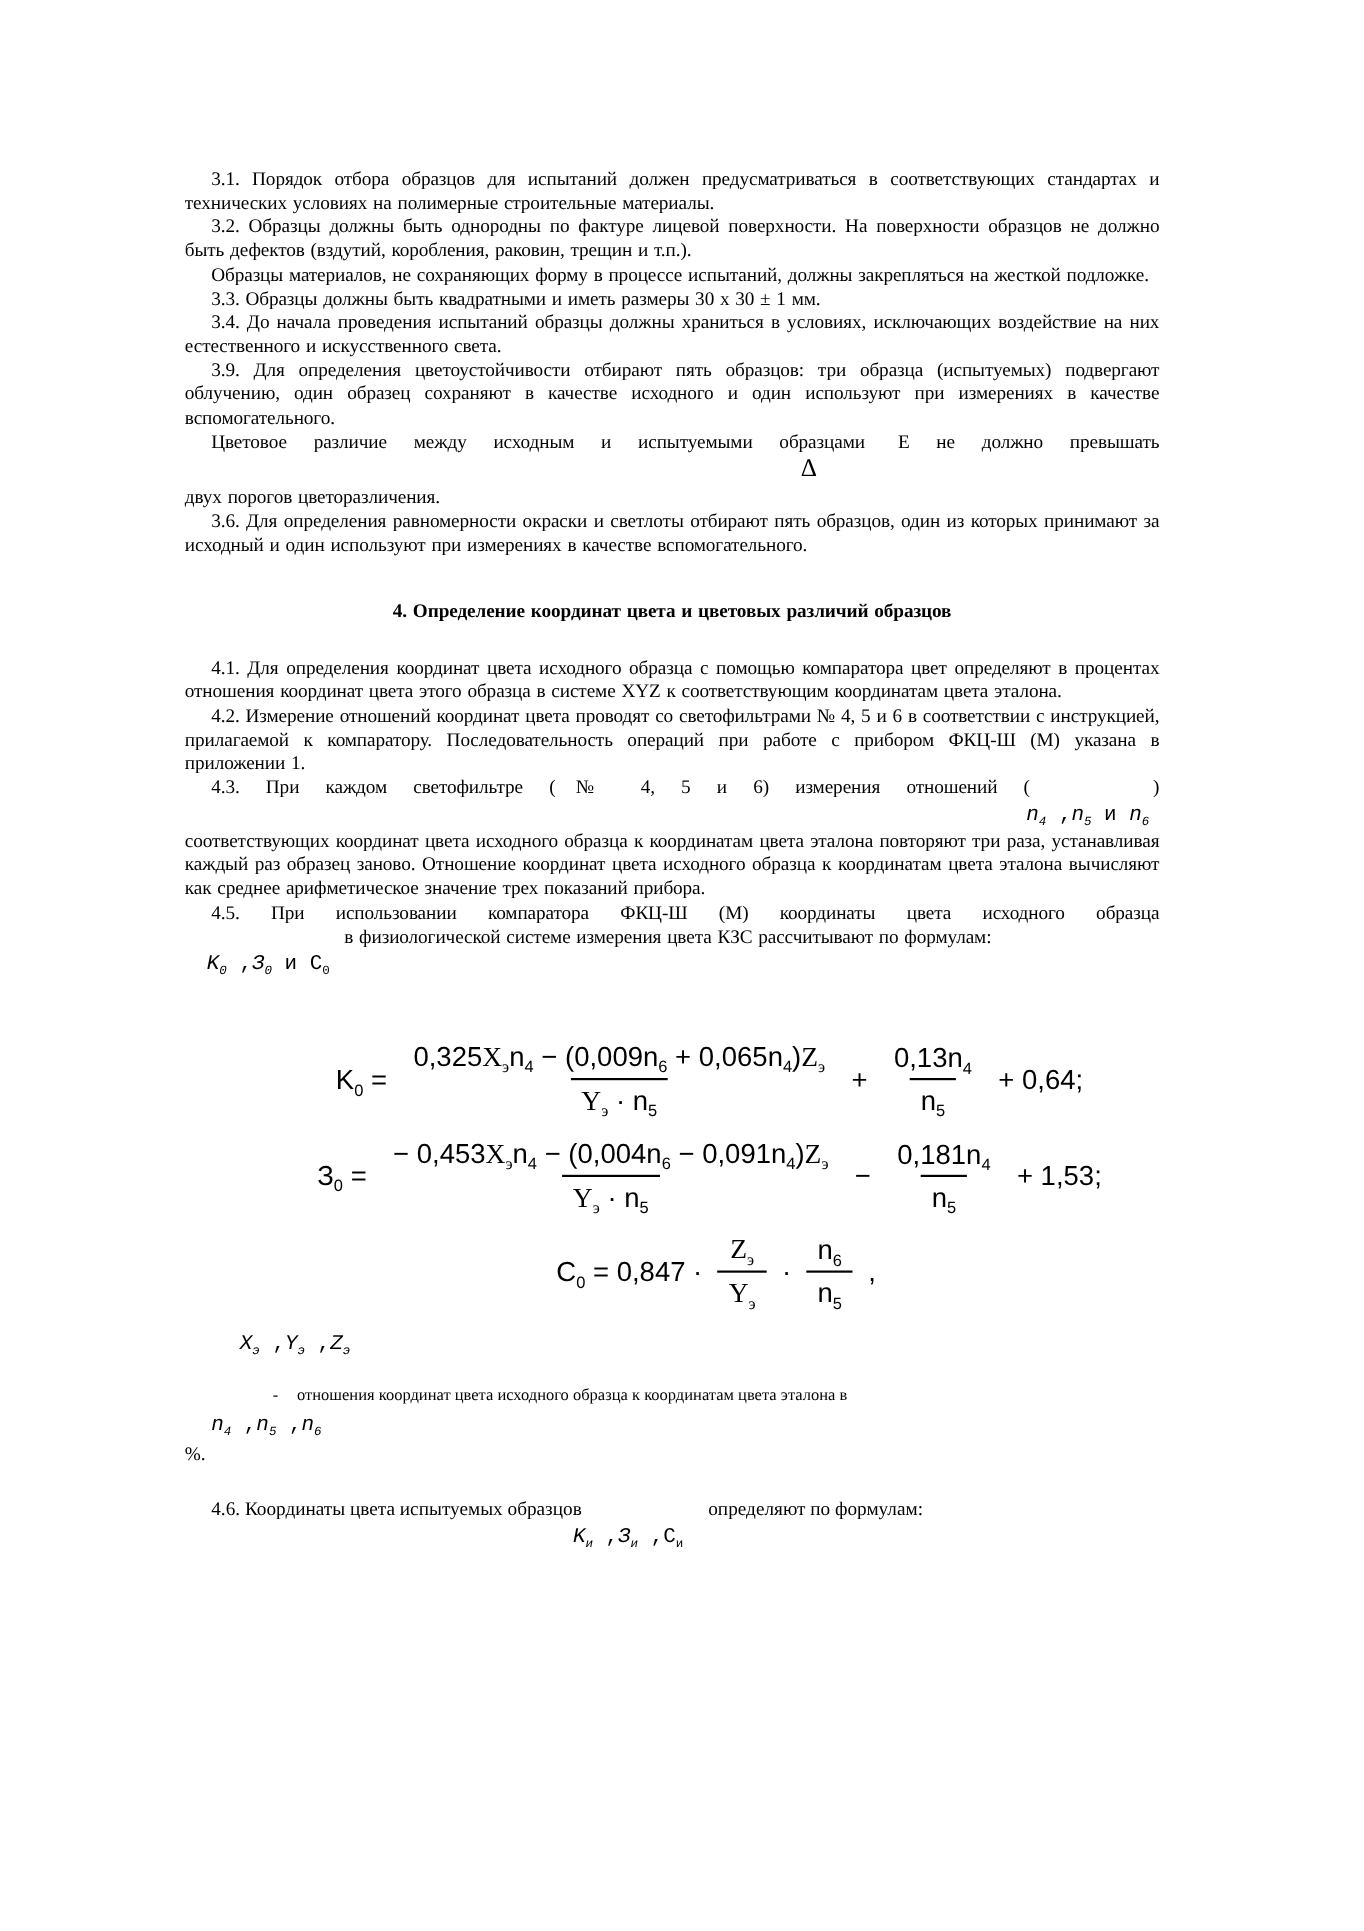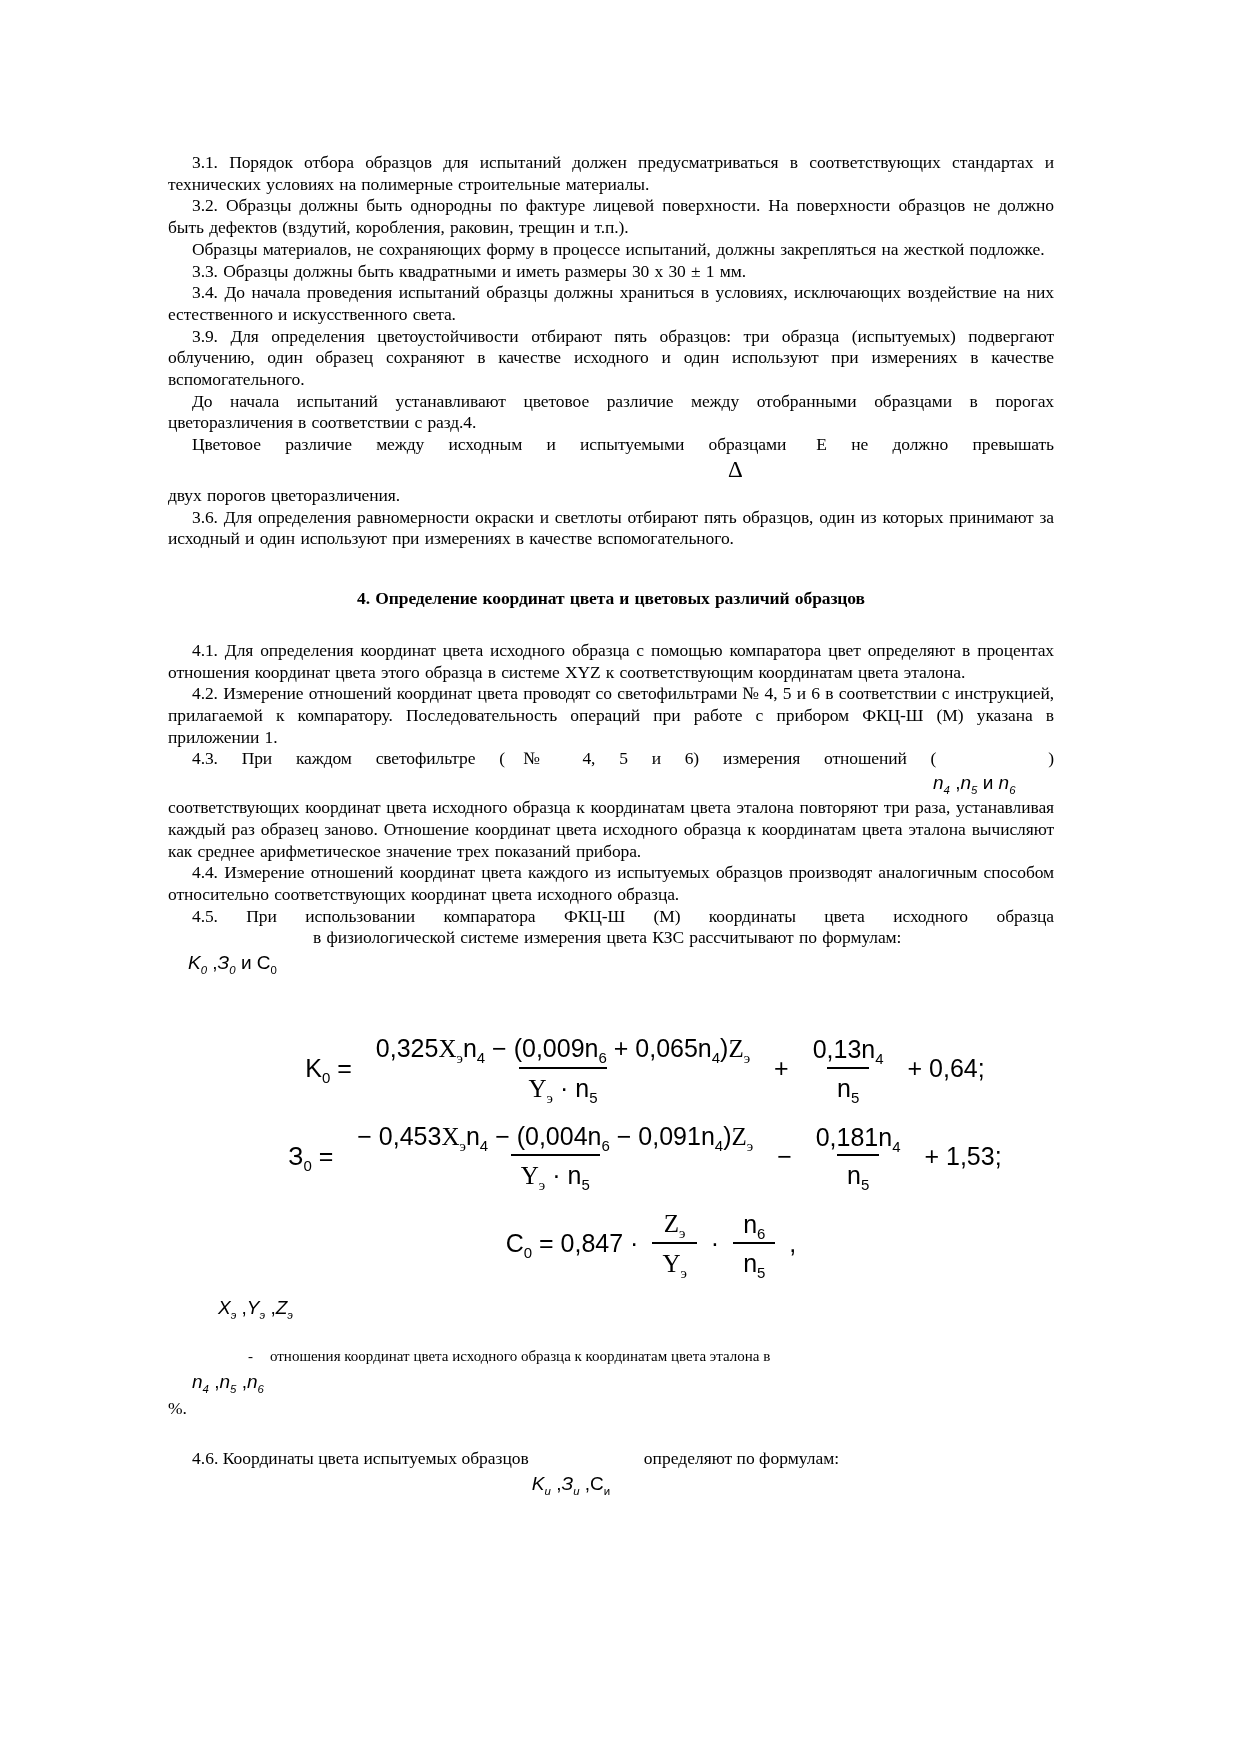--- a/index.html
+++ b/index.html
@@ -21,21 +21,21 @@
   .gap-sm{display:inline-block;width:30px;}
   .gap-md{display:inline-block;width:112px;}
   .gap-lg{display:inline-block;width:115px;}
   .heading{
     margin:37px 0 31px 0;text-align:center;font-weight:bold;
     font-size:17.5px;line-height:22px;text-indent:0;
   }
   .delta-line{margin:1px 0 2px 560px;font-size:23px;line-height:26px;}
   .math-line{
     font-size:19px;line-height:24px;margin:0;
-    font-family:Liberation Sans, sans-serif;
+    font-family:Liberation Mono, monospace;
   }
   .math-line sub, .mrow sub{font-size:60%;line-height:0;}
   .it{font-style:italic;}
   .sf{font-family:"Liberation Serif", serif;}
   .n456-line{margin-left:765px;margin-top:1px;margin-bottom:2px;}
   .k0-line{margin-left:20px;margin-top:2px;}
   .p45b{margin-left:145px;}
   .xyz-line{margin-left:50px;margin-top:1px;}
   .n-list-line{margin-left:24px;margin-top:3px;}
   .percent-line{margin-top:4px;font-size:17.5px;line-height:21.7px;}
@@ -65,38 +65,36 @@
 <body>
 
 <div class="page">
 
   <p class="para">3.1. Порядок отбора образцов для испытаний должен предусматриваться в соответствующих стандартах и технических условиях на полимерные строительные материалы.</p>
   <p class="para">3.2. Образцы должны быть однородны по фактуре лицевой поверхности. На поверхности образцов не должно быть дефектов (вздутий, коробления, раковин, трещин и т.п.).</p>
   <p class="para">Образцы материалов, не сохраняющих форму в процессе испытаний, должны закрепляться на жесткой подложке.</p>
   <p class="para">3.3. Образцы  должны  быть  квадратными и иметь размеры 30 х 30 ± 1 мм.</p>
   <p class="para">3.4. До начала проведения испытаний образцы должны храниться в условиях, исключающих воздействие на них естественного и искусственного света.</p>
   <p class="para">3.9. Для определения цветоустойчивости отбирают пять образцов: три образца (испытуемых) подвергают облучению, один образец сохраняют в качестве исходного и один используют при измерениях в качестве вспомогательного.</p>
-  <p class="para">До начала испытаний устанавливают цветовое различие между отобранными образцами в порогах цветоразличения в соответствии с разд.4.</p>
 
   <p class="para full-line"><span>Цветовое различие между исходным и испытуемыми образцами</span><span class="gap-sm"></span><span>Е не должно превышать</span></p>
   <div class="delta-line">Δ</div>
   <p class="para no-indent">двух порогов цветоразличения.</p>
 
   <p class="para">3.6. Для определения равномерности окраски и светлоты отбирают пять образцов, один из которых принимают за исходный и один используют при измерениях в качестве вспомогательного.</p>
 
   <p class="para heading">4. Определение координат цвета и цветовых различий образцов</p>
 
   <p class="para">4.1. Для определения координат цвета исходного образца с помощью компаратора цвет определяют в процентах отношения координат цвета этого образца в системе XYZ к соответствующим координатам цвета эталона.</p>
   <p class="para">4.2. Измерение отношений координат цвета проводят со светофильтрами № 4, 5 и 6 в соответствии с инструкцией, прилагаемой к компаратору. Последовательность операций при работе с прибором ФКЦ-Ш (М) указана в приложении 1.</p>
 
   <p class="para full-line"><span>4.3. При каждом светофильтре (№ 4, 5 и 6) измерения отношений (</span><span class="gap-md"></span><span>)</span></p>
   <div class="math-line n456-line"><span class="mrow"><span class="it">n<sub>4</sub></span><span> ,</span><span class="it">n<sub>5</sub></span><span> и </span><span class="it">n<sub>6</sub></span></span></div>
   <p class="para no-indent">соответствующих координат цвета исходного образца к координатам цвета эталона повторяют три раза, устанавливая каждый раз образец заново. Отношение координат цвета исходного образца к координатам цвета эталона вычисляют как среднее арифметическое значение трех показаний прибора.</p>
 
-  <p class="para">4.4. Измерение отношений координат цвета каждого из испытуемых образцов производят аналогичным способом относительно соответствующих координат цвета исходного образца.</p>
 
   <p class="para full-line">4.5. При использовании компаратора ФКЦ-Ш (М) координаты цвета исходного образца</p>
   <p class="para no-indent p45b">в физиологической системе измерения цвета КЗС рассчитывают по формулам:</p>
   <div class="math-line k0-line"><span class="mrow"><span class="it">K<sub>0</sub></span><span> ,</span><span class="it">З<sub>0</sub></span><span> и </span><span>С<sub>0</sub></span></span></div>
 
   <div class="f-block">
     <div class="f-row f1">
         <span class="mrow"><span>K<sub>0</sub></span><span> = </span><span class="frac"><span class="num"><span>0,325</span><span class="sf">X<sub>э</sub></span><span>n<sub>4</sub></span><span> − (</span><span>0,009</span><span>n<sub>6</sub></span><span> + </span><span>0,065</span><span>n<sub>4</sub></span><span>)</span><span class="sf">Z<sub>э</sub></span></span><span class="den"><span class="sf">Y<sub>э</sub></span><span> · </span><span>n<sub>5</sub></span></span></span><span> + </span><span class="frac"><span class="num"><span>0,13</span><span>n<sub>4</sub></span></span><span class="den"><span>n<sub>5</sub></span></span></span><span> + 0,64;</span></span>
       </div>
     <div class="f-row f2">

